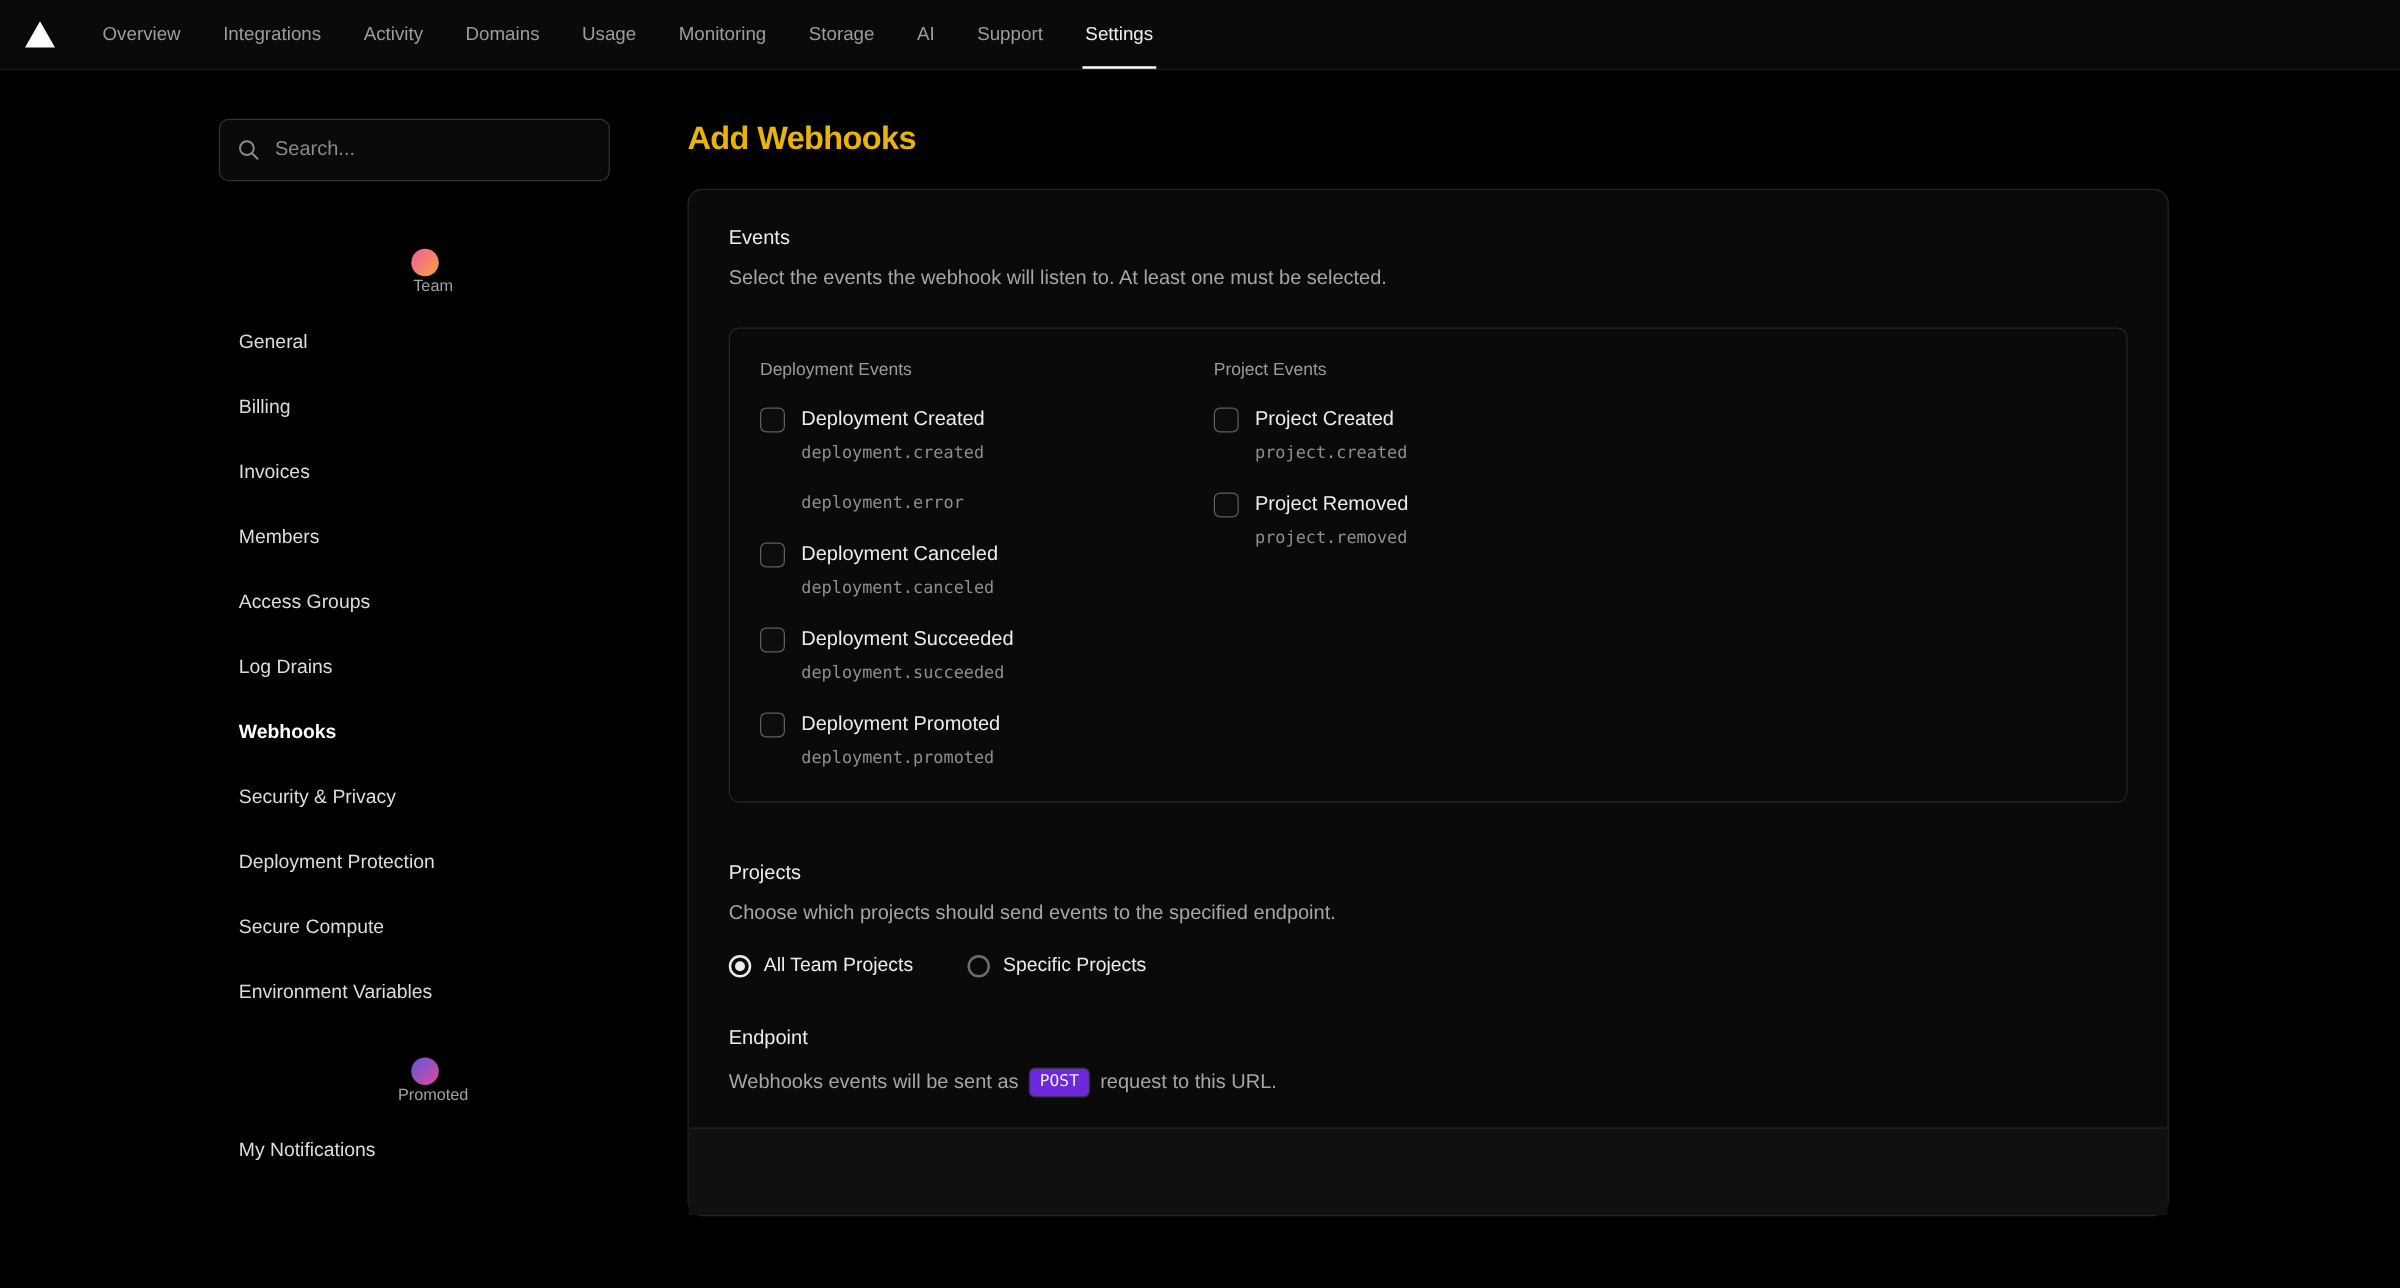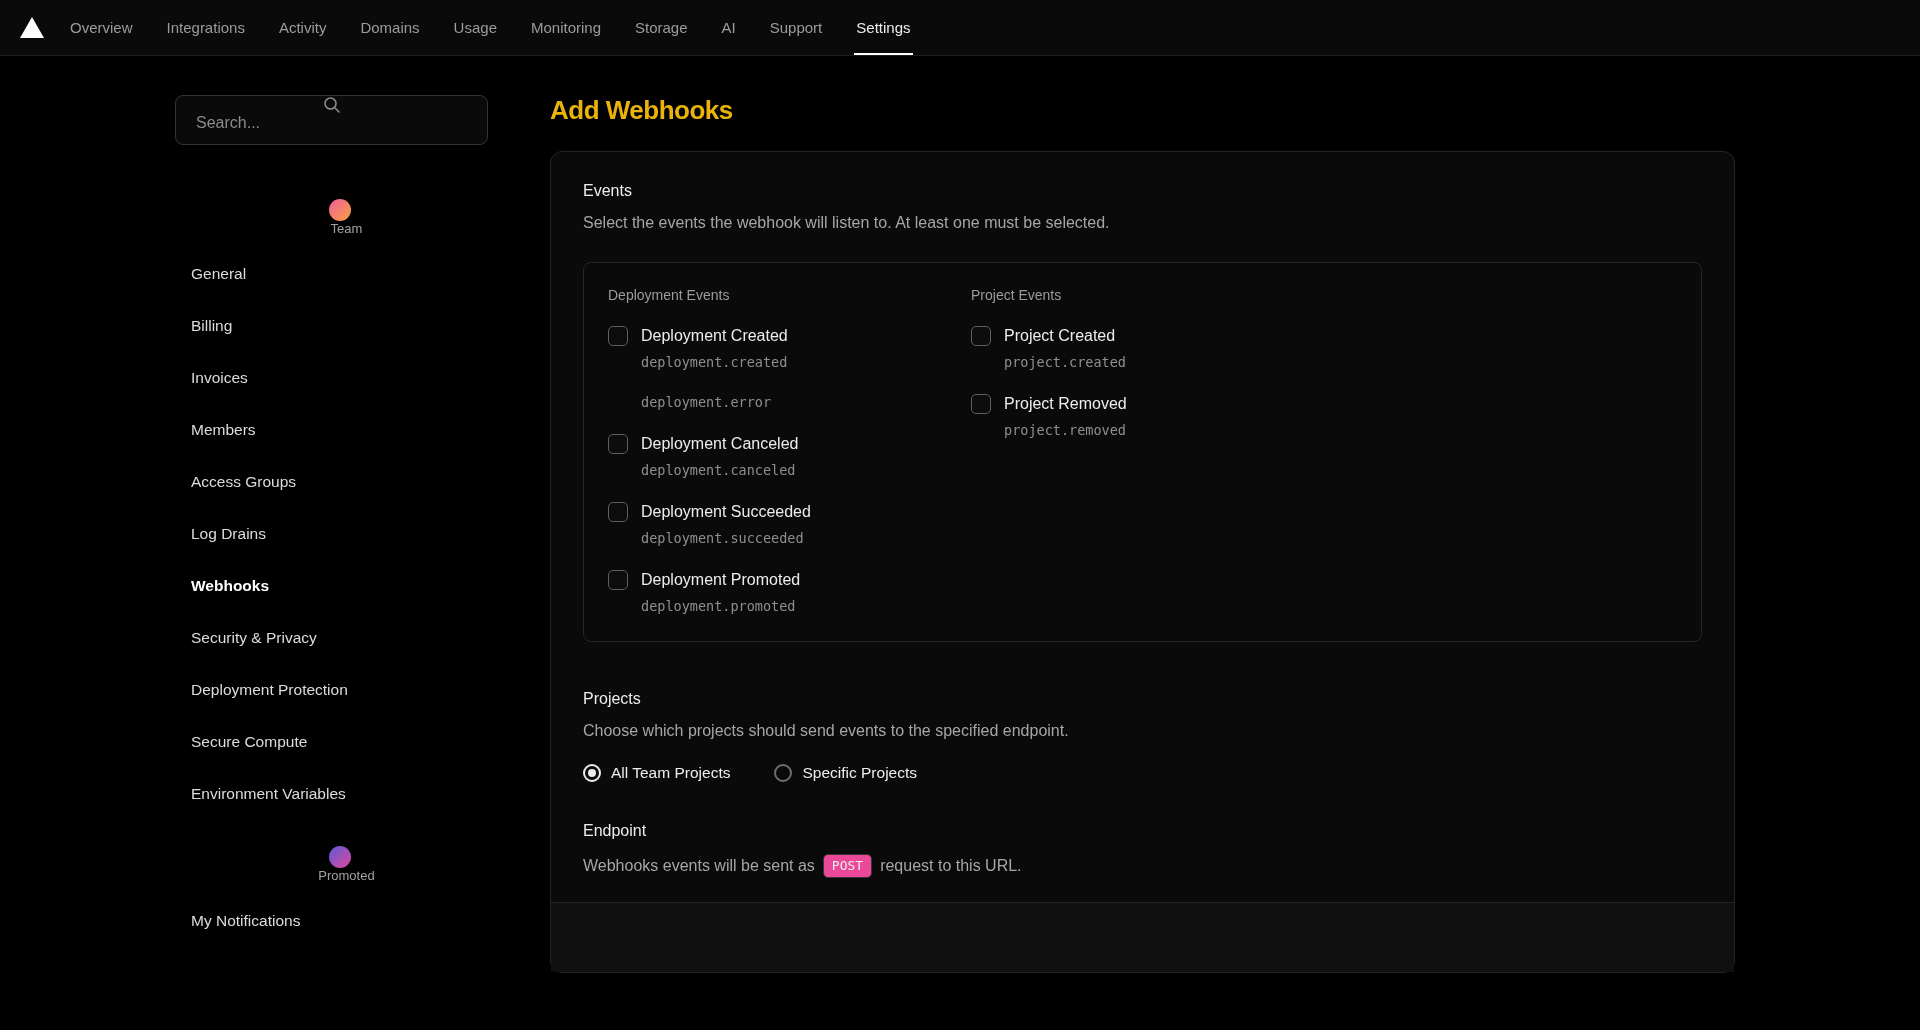--- a/index.html
+++ b/index.html
@@ -12,20 +12,21 @@
   }
 
   
   .topnav {
     height: 56px;
     background: #0a0a0a;
     border-bottom: 1px solid #1c1c1c;
     display: flex;
     align-items: stretch;
     padding-left: 20px;
+    gap: 12px;
   }
   .logo-wrap { display: flex; align-items: center; margin-right: 26px; }
   .logo-triangle {
     width: 0; height: 0;
     border-left: 12px solid transparent;
     border-right: 12px solid transparent;
     border-bottom: 21px solid #ffffff;
   }
   .nav-items { display: flex; align-items: stretch; gap: 34px; list-style: none; }
   .nav-item {
@@ -46,21 +47,20 @@
 
   
   .search-box {
     margin-top: 39px;
     height: 50px;
     border: 1px solid #333333;
     border-radius: 8px;
     background: #0a0a0a;
     display: flex; align-items: center;
     padding: 0 14px;
-    flex-direction: column;
   }
   .search-box svg { flex: none; }
   .search-box input {
     background: transparent; border: none; outline: none;
     color: #ededed; font-size: 16px; width: 100%;
     margin-left: 12px;
     font-family: "Liberation Sans", sans-serif;
   }
   .search-box input::placeholder { color: #8a8a8a; }
 
@@ -142,21 +142,21 @@
     background: #ededed;
   }
   .radio-label { margin-left: 10px; font-size: 15.5px; color: #ededed; }
 
   .endpoint-section { margin-top: 40px; }
   .endpoint-desc { margin-top: 14px; font-size: 16px; color: #a6a6a6; display: flex; align-items: center; }
   .method-badge {
     display: inline-block;
     margin: 0 8px;
     padding: 3px 8px 4px 8px;
-    background: #ec4899;
+    background: #6d28d9;
     border: 1px solid #333333;
     border-radius: 5px;
     font-family: "DejaVu Sans Mono", monospace;
     font-size: 13px; color: #ededed;
   }
   .endpoint-input {
     margin-top: 20px;
     width: 100%; height: 50px;
     background: #0a0a0a;
     border: 1px solid #333333;

